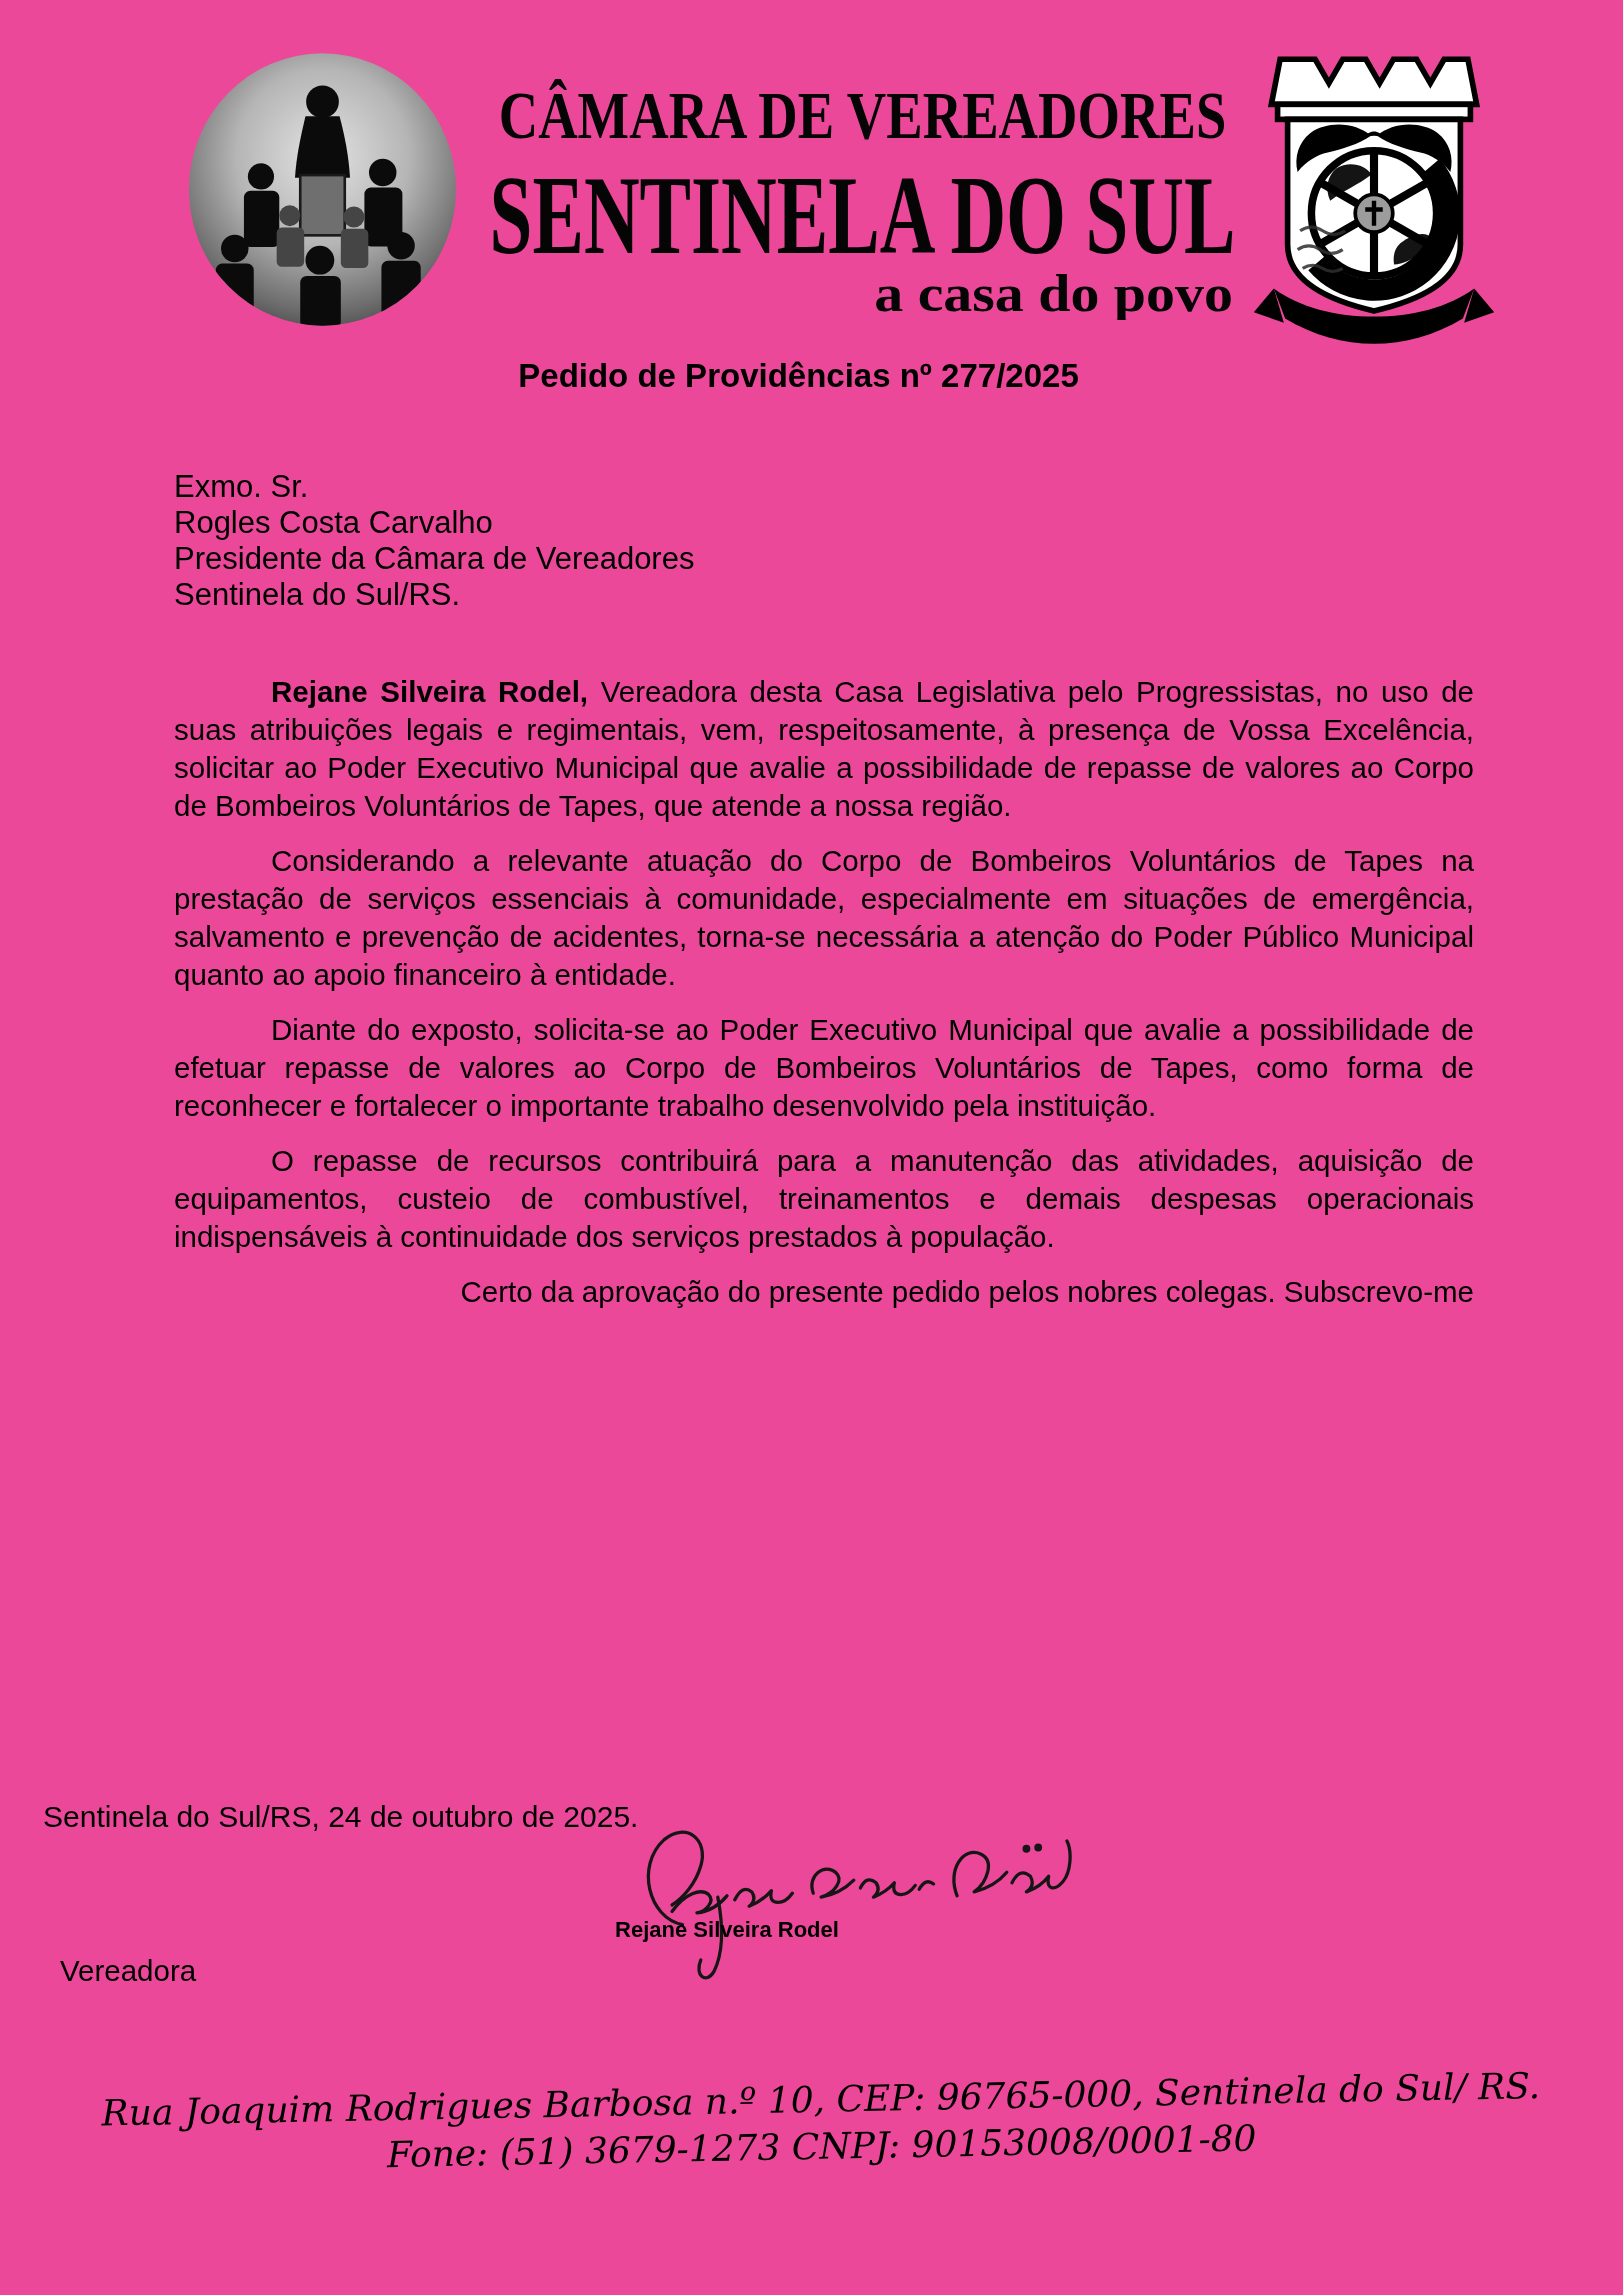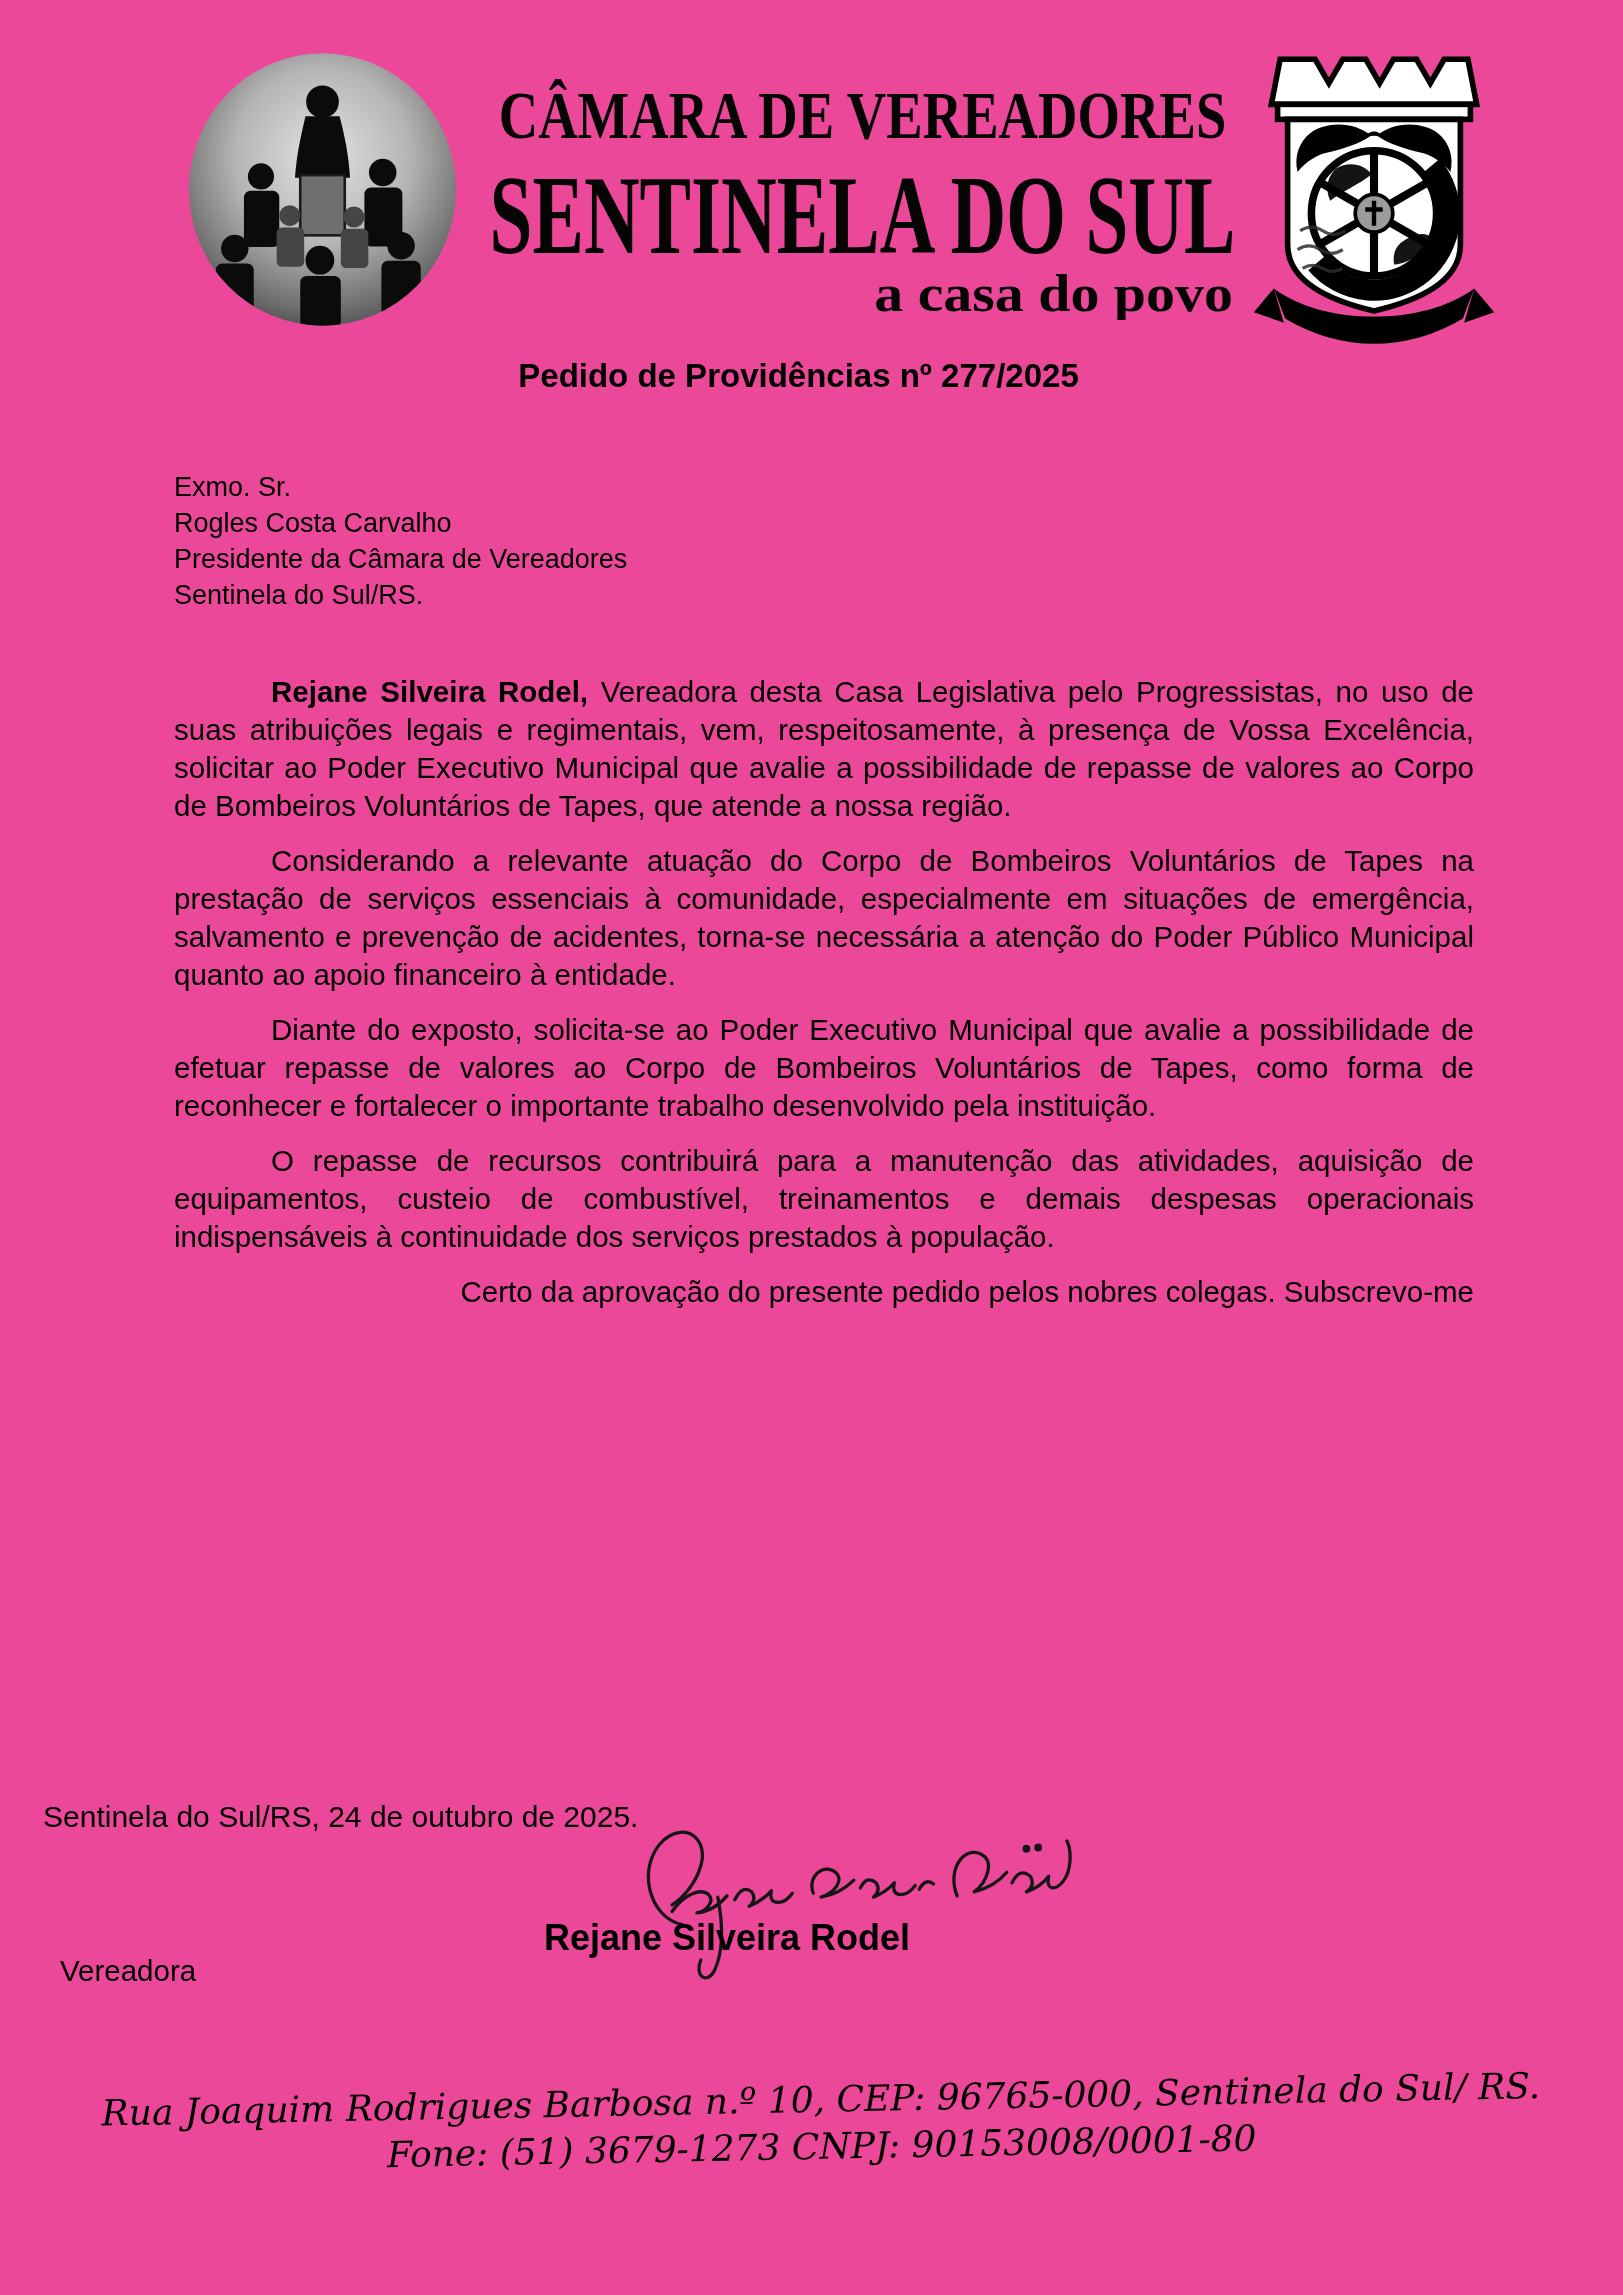--- a/index.html
+++ b/index.html
@@ -19,21 +19,21 @@
 
   
   .doc-title {
     position:absolute; left:0; top:357px; width:1597px;
     text-align:center; font-weight:bold; font-size:33px; letter-spacing:0px;
   }
 
   
   .addressee {
     position:absolute; left:174px; top:469px;
-    font-size:27px; line-height:36px;
+    font-size:31px; line-height:36px;
   }
 
   
   .body-text {
     position:absolute; left:174px; top:673px; width:1300px;
     font-size:29.5px; line-height:38px; text-align:justify;
   }
   .body-text p { margin:0 0 17px 0; text-indent:97px; }
   .body-text p.last { text-align:right; }
   .bold { font-weight:bold; }
@@ -44,21 +44,21 @@
     text-align:left; padding-left:43px; box-sizing:border-box;
     font-size:30px;
   }
   .signature-svg {
     position:absolute; left:617px; top:1820px; width:471px; height:170px;
     pointer-events:none;
   }
   .signer-name {
     position:absolute; left:0; top:1917px; width:1454px;
     text-align:center; box-sizing:border-box;
-    font-size:36px; font-weight:bold;
+    font-size:22px; font-weight:bold;
   }
   .signer-role {
     position:absolute; left:0; top:1954px; width:1623px;
     text-align:left; padding-left:60px; box-sizing:border-box;
     font-size:29.5px;
   }
 
   
   .footer {
     position:absolute; left:0; top:2076px; width:1623px;

